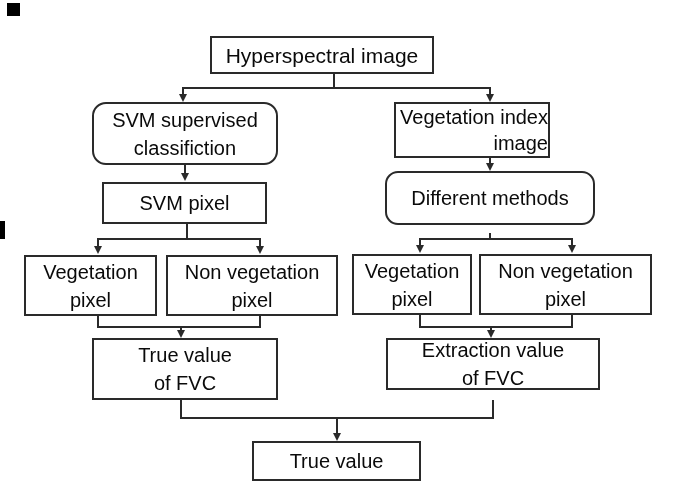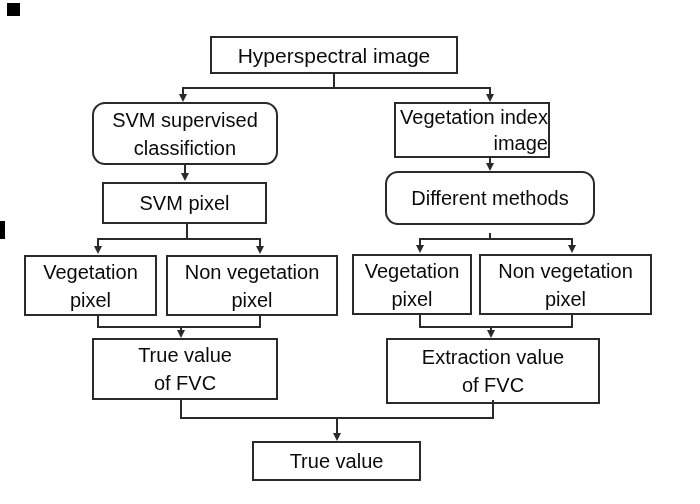--- a/index.html
+++ b/index.html
@@ -25,25 +25,25 @@
   .big{font-size:21px;}
 </style>
 </head>
 <body>
 
 <div id="canvas">
 
   <div class="artifact" style="left:7px;top:3px;width:13px;height:13px;"></div>
   <div class="artifact" style="left:0px;top:221px;width:5px;height:18px;"></div>
 
-  <div class="node big" style="left:210px;top:36px;width:248px;height:38px;">
+  <div class="node big" style="left:210px;top:36px;width:224px;height:38px;">
     <span>Hyperspectral image</span>
   </div>
 
-  <div class="node rounded" style="left:92px;top:102px;width:186px;height:63px;line-height:28px;">
+  <div class="node rounded" style="left:92px;top:102px;width:186px;height:63px;line-height:28px;border-radius:14px;">
     <span>SVM supervised</span>
     <span>classifiction</span>
   </div>
 
   <div class="node" style="left:394px;top:102px;width:156px;height:56px;line-height:26px;align-items:flex-end;">
     <span>Vegetation index</span>
     <span>image</span>
   </div>
 
   <div class="node" style="left:102px;top:182px;width:165px;height:42px;">
@@ -72,21 +72,21 @@
   <div class="node" style="left:479px;top:254px;width:173px;height:61px;line-height:28px;">
     <span>Non vegetation</span>
     <span>pixel</span>
   </div>
 
   <div class="node" style="left:92px;top:338px;width:186px;height:62px;line-height:28px;">
     <span>True value</span>
     <span>of FVC</span>
   </div>
 
-  <div class="node" style="left:386px;top:338px;width:214px;height:66px;line-height:28px;">
+  <div class="node" style="left:386px;top:338px;width:214px;height:52px;line-height:28px;">
     <span>Extraction value</span>
     <span>of FVC</span>
   </div>
 
   <div class="node" style="left:252px;top:441px;width:169px;height:40px;">
     <span>True value</span>
   </div>
 
   <div class="vline" style="left:333px;top:74px;height:15px;"></div>
   <div class="hline" style="left:182px;top:87px;width:309px;"></div>

